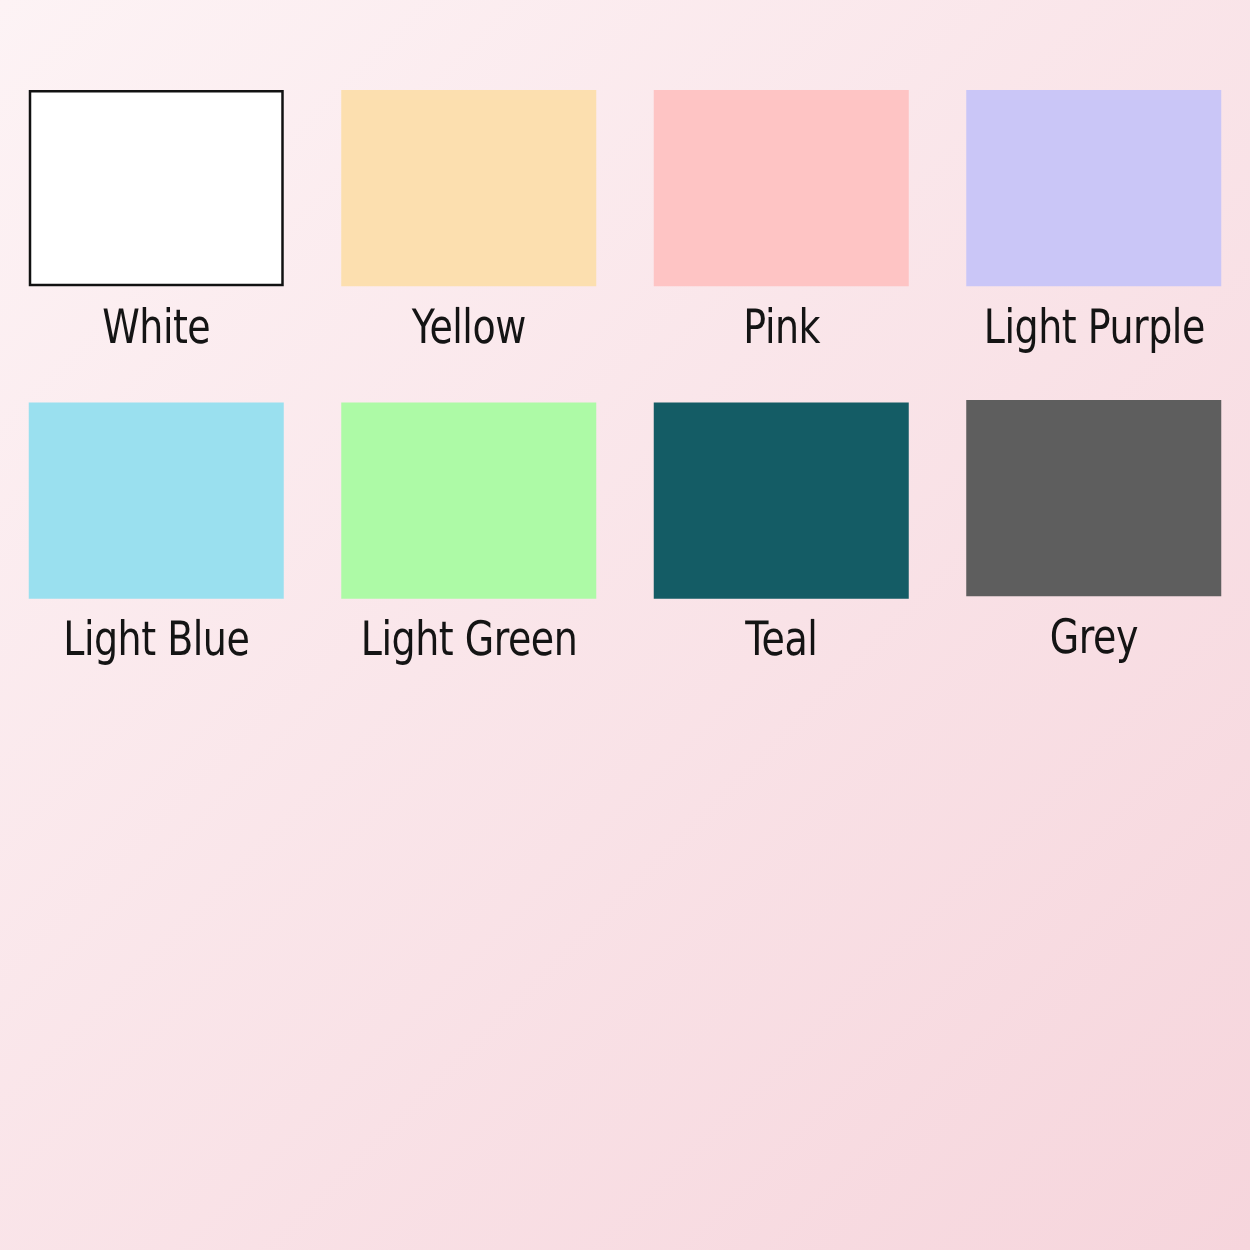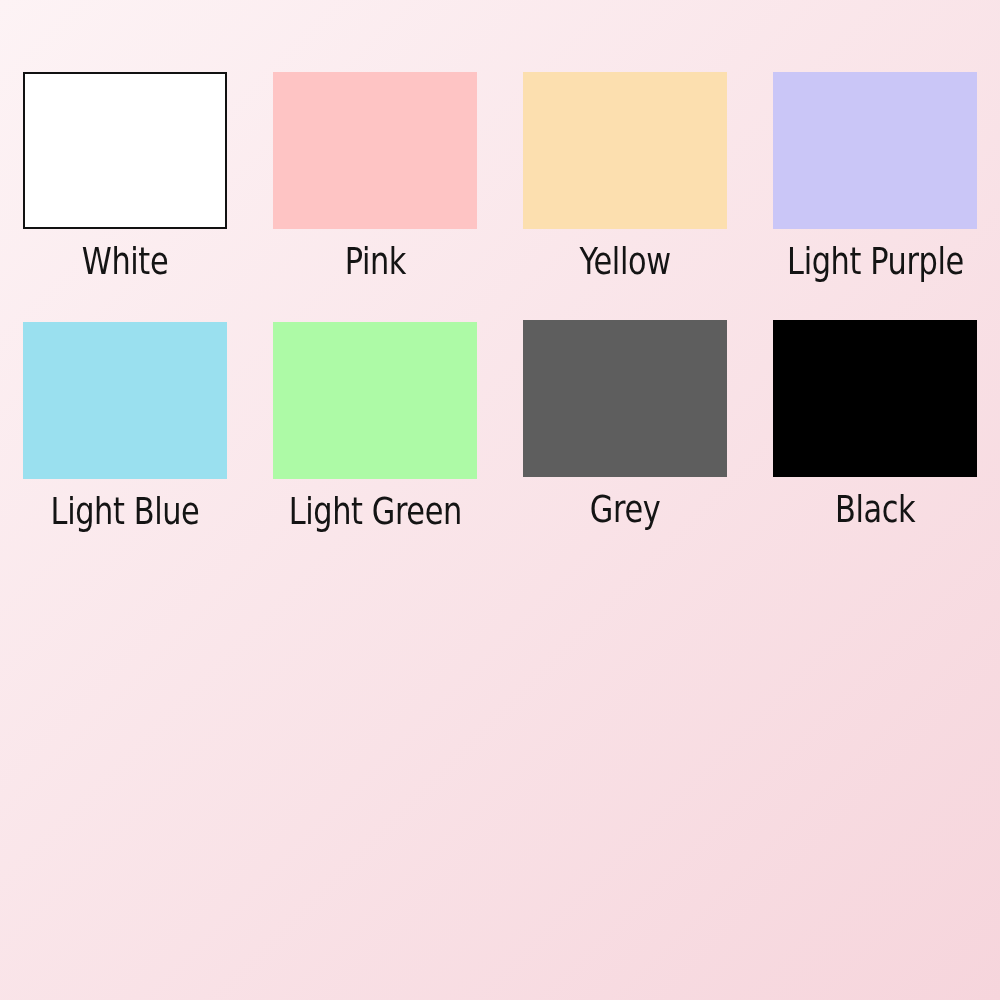--- a/index.html
+++ b/index.html
@@ -82,27 +82,27 @@
 <div id="palette-board" style="background: linear-gradient(135deg, rgb(253, 243, 245) 0%, rgb(246, 213, 220) 100%);">
 
   <div class="grid">
 
     <div class="cell row-1">
       <div class="swatch bordered" title="White" style="background-color: rgb(255, 255, 255);"></div>
       <div class="label">White</div>
     </div>
 
     <div class="cell row-1">
-      <div class="swatch" title="Pink" style="background-color: rgb(254, 196, 196);"></div>
-      <div class="label">Pink</div>
+      <div class="swatch" title="Yellow" style="background-color: rgb(252, 223, 175);"></div>
+      <div class="label">Yellow</div>
     </div>
 
     <div class="cell row-1">
-      <div class="swatch" title="Yellow" style="background-color: rgb(252, 223, 175);"></div>
-      <div class="label">Yellow</div>
+      <div class="swatch" title="Pink" style="background-color: rgb(254, 196, 196);"></div>
+      <div class="label">Pink</div>
     </div>
 
     <div class="cell row-1">
       <div class="swatch" title="Light Purple" style="background-color: rgb(202, 198, 247);"></div>
       <div class="label">Light Purple</div>
     </div>
 
     <div class="cell row-2">
       <div class="swatch" title="Light Blue" style="background-color: rgb(154, 224, 239);"></div>
       <div class="label">Light Blue</div>
@@ -111,28 +111,28 @@
     <div class="cell row-2">
       <div class="swatch" title="Light Green" style="background-color: rgb(173, 250, 166);"></div>
       <div class="label">Light Green</div>
     </div>
 
 
 
 
 
 
+    <div class="cell row-3">
+      <div class="swatch" title="Teal" style="background-color: rgb(20, 92, 101);"></div>
+      <div class="label">Teal</div>
+    </div>
 
     <div class="cell row-4">
       <div class="swatch" title="Grey" style="background-color: rgb(94, 94, 94);"></div>
       <div class="label">Grey</div>
     </div>
 
-    <div class="cell row-4">
-      <div class="swatch" title="Black" style="background-color: rgb(0, 0, 0);"></div>
-      <div class="label">Black</div>
-    </div>
 
     <div class="cell row-4 empty"></div>
     <div class="cell row-4 empty"></div>
 
   </div>
 </div>
 
 </body></html>

